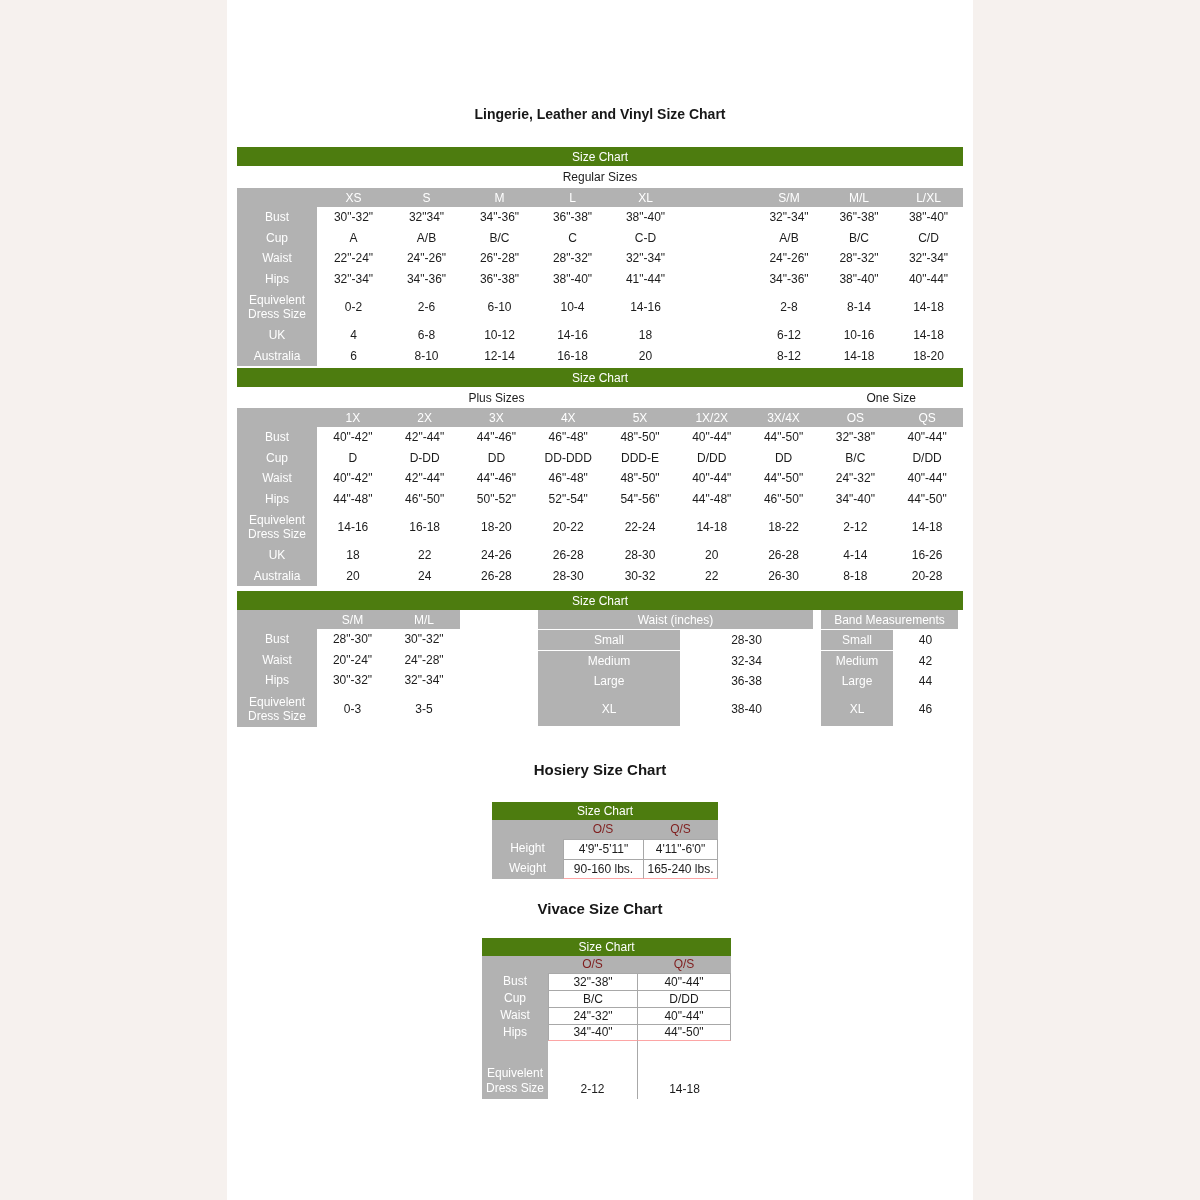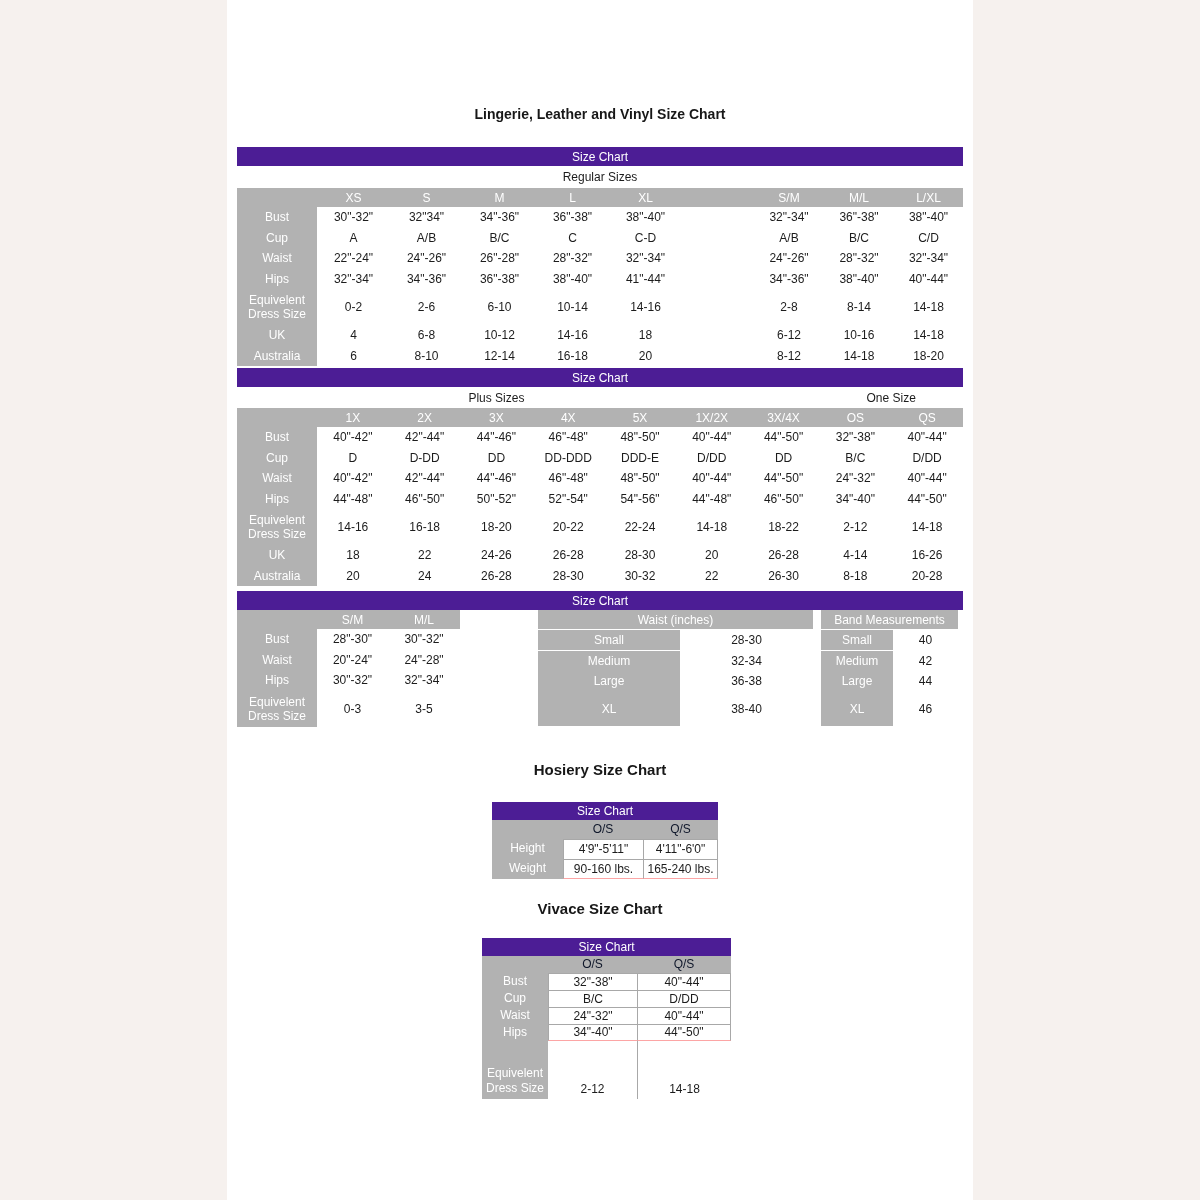--- a/index.html
+++ b/index.html
@@ -20,21 +20,21 @@
   .main-title {
     font-size:14px; font-weight:bold; color:#171717;
     text-align:center; line-height:21px;
   }
   .subchart-title {
     font-size:15px; font-weight:bold; color:#171717;
     text-align:center; line-height:19px;
   }
 
   .bar {
-    background:#4c1d95; color:#ffffff; height:19px;
+    background:#4d7c0f; color:#ffffff; height:19px;
     display:flex; align-items:center; justify-content:center;
     font-size:12px;
   }
   .bar-sm { height:18px; }
   .mt-bar1 { margin-top:22px; }
   .mt-bar2 { margin-top:2px; }
   .mt-bar3 { margin-top:5px; }
 
   .section-row { height:22px; display:flex; align-items:center; justify-content:center; }
   .dual-row { position:relative; height:21px; }
@@ -66,21 +66,21 @@
   #mens-table > div { height:20px; display:flex; align-items:center; justify-content:center; text-align:center; }
   #mens-table > .h { background:#b2b2b2; color:#ffffff; height:19px; }
   #mens-table > .lbl { background:#b2b2b2; color:#ffffff; }
   #mens-table > .v { background:#ffffff; }
   #mens-table > .gapc { background:#ffffff; }
   #mens-table > .rlast { height:35px; }
 
   
   .bt { display:grid; }
   .bt > div { display:flex; align-items:center; justify-content:center; text-align:center; }
-  .bt > .h { background:#b2b2b2; color:#0f172a; }
+  .bt > .h { background:#b2b2b2; color:#7f1d1d; }
   .bt > .lbl { background:#b2b2b2; color:#ffffff; line-height:15px; }
   .bt > .bv { background:#ffffff; border-top:1px solid #a8a8a8; border-left:1px solid #a8a8a8; }
   .bt > .br { border-right:1px solid #a8a8a8; }
   .bt > .bb { border-bottom:1px solid #fca5a5; }
   .bt > .dl { border-left:1px solid #a8a8a8; }
 
   #hosiery-wrap { margin-left:255px; width:226px; }
   #hosiery-table { grid-template-columns:71px 80px 75px; width:226px; }
   #hosiery-table > div { height:20px; }
   #hosiery-table > .h { height:19px; }
@@ -155,21 +155,21 @@
         <div class="v">38"-40"</div>
         <div class="v">41"-44"</div>
         <div class="gapc"></div>
         <div class="v">34"-36"</div>
         <div class="v">38"-40"</div>
         <div class="v">40"-44"</div>
         <div class="lbl tall">Equivelent Dress Size</div>
         <div class="v tall">0-2</div>
         <div class="v tall">2-6</div>
         <div class="v tall">6-10</div>
-        <div class="v tall">10-14</div>
+        <div class="v tall">10-4</div>
         <div class="v tall">14-16</div>
         <div class="gapc tall"></div>
         <div class="v tall">2-8</div>
         <div class="v tall">8-14</div>
         <div class="v tall">14-18</div>
         <div class="lbl">UK</div>
         <div class="v">4</div>
         <div class="v">6-8</div>
         <div class="v">10-12</div>
         <div class="v">14-16</div>

